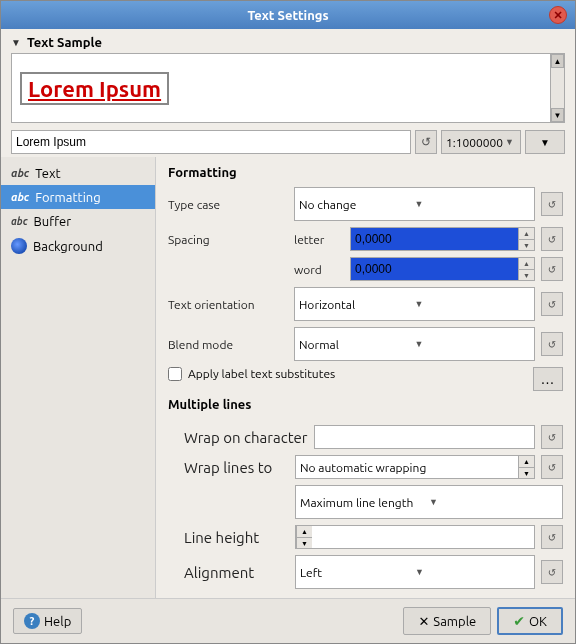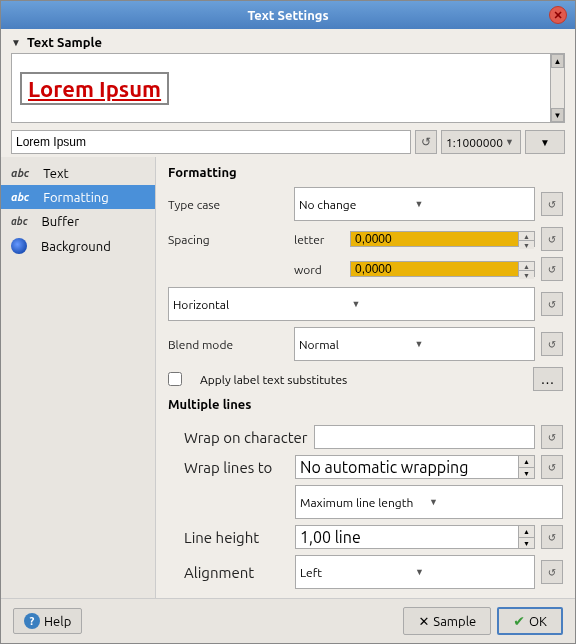--- a/index.html
+++ b/index.html
@@ -174,21 +174,21 @@
     .sidebar {
       width: 155px;
       background: #e8e5e0;
       border-right: 1px solid #ccc;
       padding: 4px 0;
     }
     .sidebar-item {
       display: flex;
       align-items: center;
       padding: 5px 10px;
-      gap: 14px;
+      gap: 6px;
       cursor: pointer;
       font-size: 13px;
     }
     .sidebar-item.active {
       background: #4a90d9;
       color: white;
     }
     .sidebar-item .icon-abc {
       font-size: 11px;
       font-style: italic;
@@ -256,23 +256,23 @@
       font-size: 12px;
       position: relative;
     }
     .form-select span { flex: 1; }
     .select-arrow {
       font-size: 9px;
       color: #555;
     }
     .spinbox {
       display: flex;
-      height: 16px;
-      border: 1px solid #aaa;
-      background: #eab308;
+      height: 24px;
+      border: 1px solid #aaa;
+      background: #1d4ed8;
       flex: 1;
     }
     .spinbox input {
       flex: 1;
       border: none;
       padding: 0 4px;
       font-size: 12px;
       background: transparent;
       outline: none;
       min-width: 0;
@@ -304,22 +304,22 @@
       display: flex;
       align-items: center;
       justify-content: center;
       cursor: pointer;
       font-size: 10px;
       color: #555;
       flex-shrink: 0;
     }
     .checkbox-row {
       display: flex;
-      align-items: center;
-      gap: 18px;
+      align-items: flex-start;
+      gap: 6px;
       margin-bottom: 6px;
     }
     .checkbox-row input[type=checkbox] {
       width: 14px;
       height: 14px;
     }
     .checkbox-label {
       font-size: 12px;
     }
     .dots-btn {
@@ -425,21 +425,21 @@
       height: 24px;
       background: white;
       border: 1px solid #aaa;
       flex: 1;
     }
     .combo-wrap span {
       flex: 1;
       padding: 0 4px;
       display: flex;
       align-items: center;
-      font-size: 16px;
+      font-size: 12px;
     }
     .combo-arrows {
       display: flex;
       flex-direction: column;
       width: 16px;
       border-left: 1px solid #aaa;
     }
     .combo-arrow {
       flex: 1;
       display: flex;
@@ -548,20 +548,21 @@
             <input type="text" value="0,0000" style="">
             <div class="spinbox-arrows">
               <div class="spinbox-arrow">▲</div>
               <div class="spinbox-arrow">▼</div>
             </div>
           </div>
           <div class="reset-btn">↺</div>
         </div>
 
         <div class="form-row">
+          <span class="form-label">Text orientation</span>
           <div class="form-select">
             <span>Horizontal</span>
             <span class="select-arrow">▼</span>
           </div>
           <div class="reset-btn">↺</div>
         </div>
 
         <div class="form-row">
           <span class="form-label">Blend mode</span>
           <div class="form-select">
@@ -602,21 +603,20 @@
           <span class="indent-label"></span>
           <div class="form-select">
             <span>Maximum line length</span>
             <span class="select-arrow">▼</span>
           </div>
         </div>
 
         <div class="indent-row">
           <span class="indent-label">Line height</span>
           <div class="combo-wrap">
-            <span>1,00 line</span>
             <div class="combo-arrows">
               <div class="combo-arrow">▲</div>
               <div class="combo-arrow">▼</div>
             </div>
           </div>
           <div class="reset-btn">↺</div>
         </div>
 
         <div class="indent-row">
           <span class="indent-label">Alignment</span>

